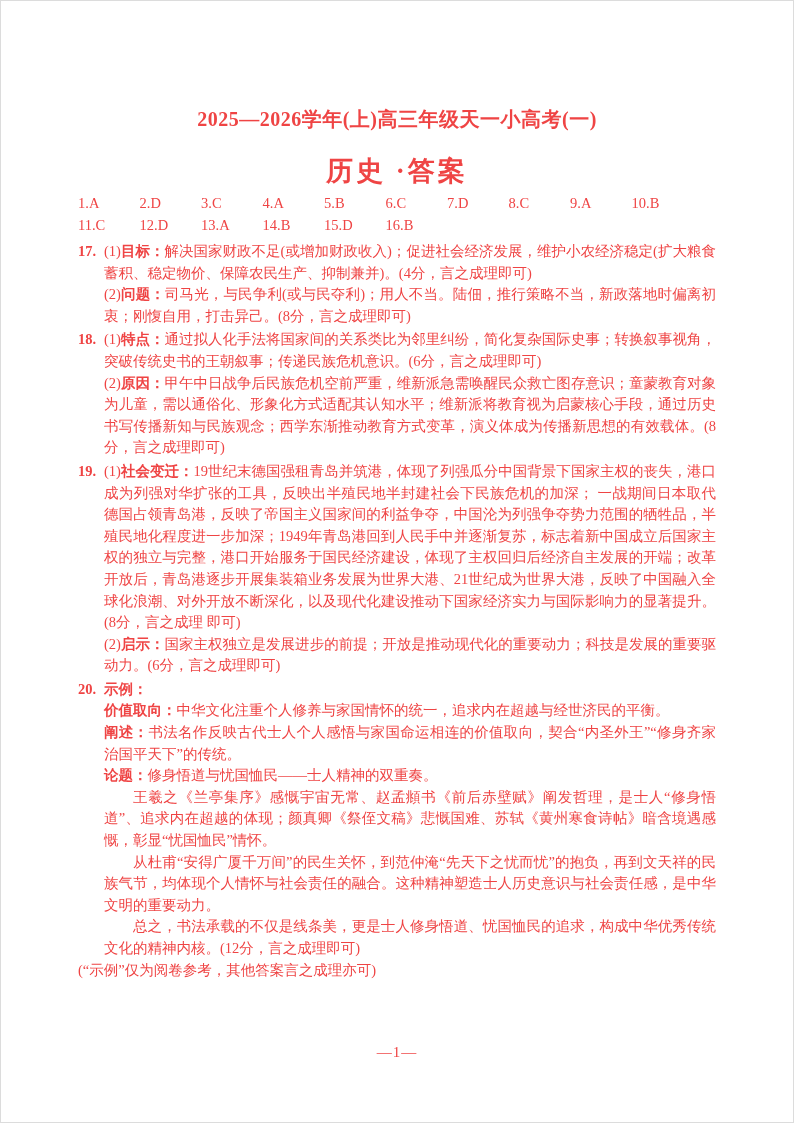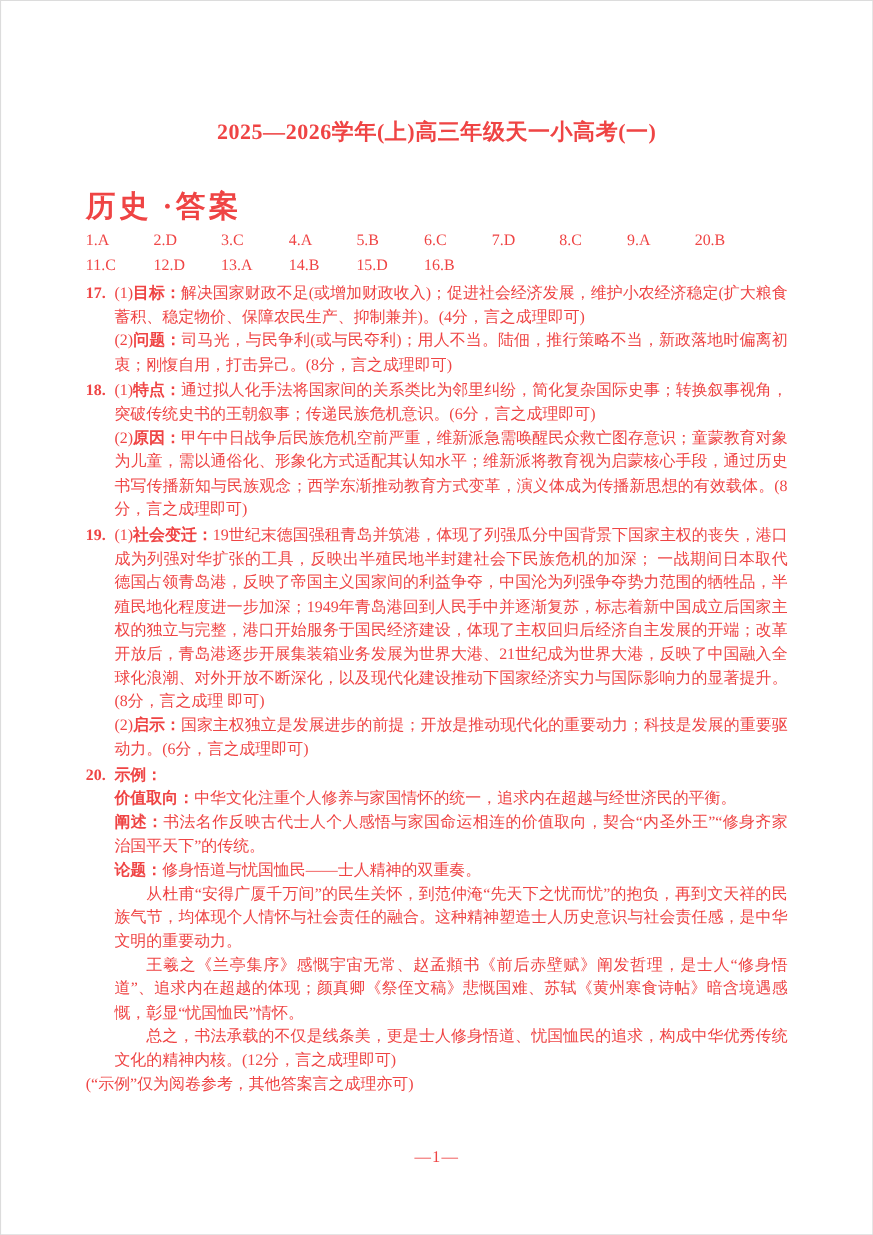--- a/index.html
+++ b/index.html
@@ -18,22 +18,22 @@
 
   .title {
     font-size: 20px;
     font-weight: bold;
     text-align: center;
     letter-spacing: 0.5px;
   }
   .subtitle {
     font-size: 27px;
     font-weight: bold;
-    text-align: left;
-    margin-top: 36px;
+    text-align: center;
+    margin-top: 20px;
     letter-spacing: 3px;
   }
 
   .mcq-intro {
     margin-top: 34px;
     font-size: 14.5px;
     font-weight: bold;
     line-height: 21.5px;
   }
   .mcq-grid {
@@ -85,21 +85,21 @@
     <div class="mcq-grid">
       <span class="mcq-cell">1.A</span>
       <span class="mcq-cell">2.D</span>
       <span class="mcq-cell">3.C</span>
       <span class="mcq-cell">4.A</span>
       <span class="mcq-cell">5.B</span>
       <span class="mcq-cell">6.C</span>
       <span class="mcq-cell">7.D</span>
       <span class="mcq-cell">8.C</span>
       <span class="mcq-cell">9.A</span>
-      <span class="mcq-cell">20.B</span>
+      <span class="mcq-cell">10.B</span>
       <span class="mcq-cell">11.C</span>
       <span class="mcq-cell">12.D</span>
       <span class="mcq-cell">13.A</span>
       <span class="mcq-cell">14.B</span>
       <span class="mcq-cell">15.D</span>
       <span class="mcq-cell">16.B</span>
     </div>
 
     <div class="answers">
 
@@ -136,22 +136,22 @@
         </div>
         <div class="part">
           <span class="label">价值取向：</span><span>中华文化注重个人修养与家国情怀的统一，追求内在超越与经世济民的平衡。</span>
         </div>
         <div class="part">
           <span class="label">阐述：</span><span>书法名作反映古代士人个人感悟与家国命运相连的价值取向，契合“内圣外王”“修身齐家治国平天下”的传统。</span>
         </div>
         <div class="part">
           <span class="label">论题：</span><span>修身悟道与忧国恤民——士人精神的双重奏。</span>
         </div>
+        <div class="part para">王羲之《兰亭集序》感慨宇宙无常、赵孟頫书《前后赤壁赋》阐发哲理，是士人“修身悟道”、追求内在超越的体现；颜真卿《祭侄文稿》悲慨国难、苏轼《黄州寒食诗帖》暗含境遇感慨，彰显“忧国恤民”情怀。</div>
         <div class="part para">从杜甫“安得广厦千万间”的民生关怀，到范仲淹“先天下之忧而忧”的抱负，再到文天祥的民族气节，均体现个人情怀与社会责任的融合。这种精神塑造士人历史意识与社会责任感，是中华文明的重要动力。</div>
-        <div class="part para">王羲之《兰亭集序》感慨宇宙无常、赵孟頫书《前后赤壁赋》阐发哲理，是士人“修身悟道”、追求内在超越的体现；颜真卿《祭侄文稿》悲慨国难、苏轼《黄州寒食诗帖》暗含境遇感慨，彰显“忧国恤民”情怀。</div>
         <div class="part para">总之，书法承载的不仅是线条美，更是士人修身悟道、忧国恤民的追求，构成中华优秀传统文化的精神内核。(12分，言之成理即可)</div>
       </div>
 
       <div class="note">(“示例”仅为阅卷参考，其他答案言之成理亦可)</div>
 
     </div>
   </div>
 
   <div class="page-num">—1—</div>
 </div>

